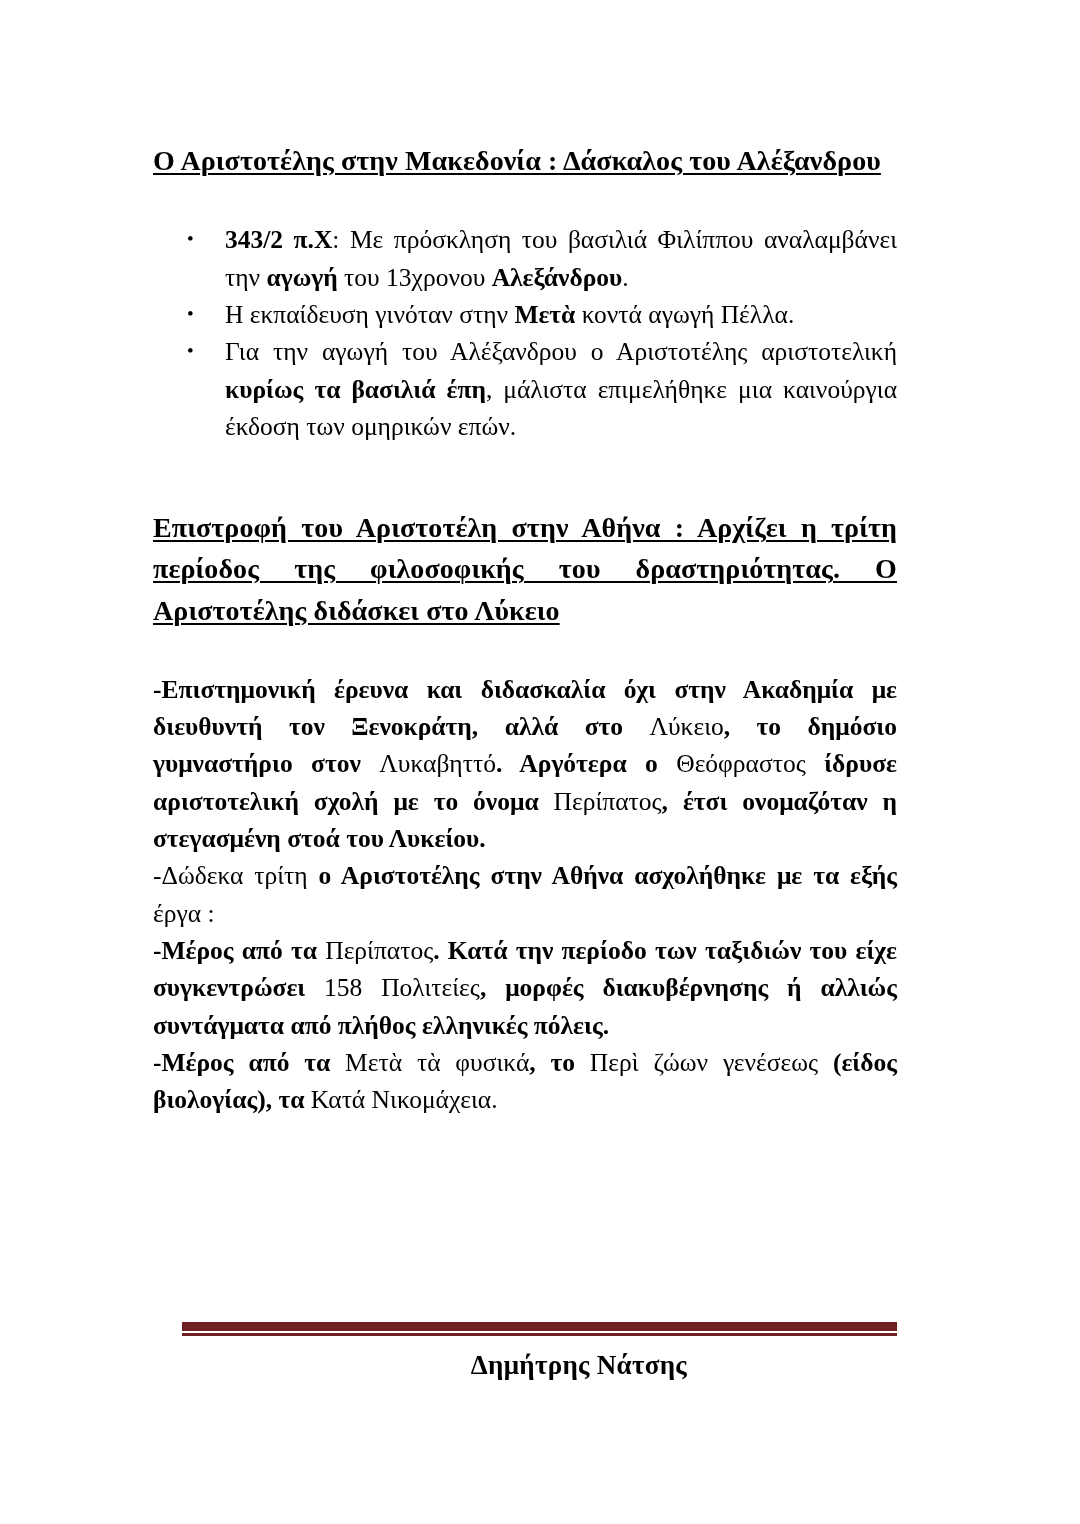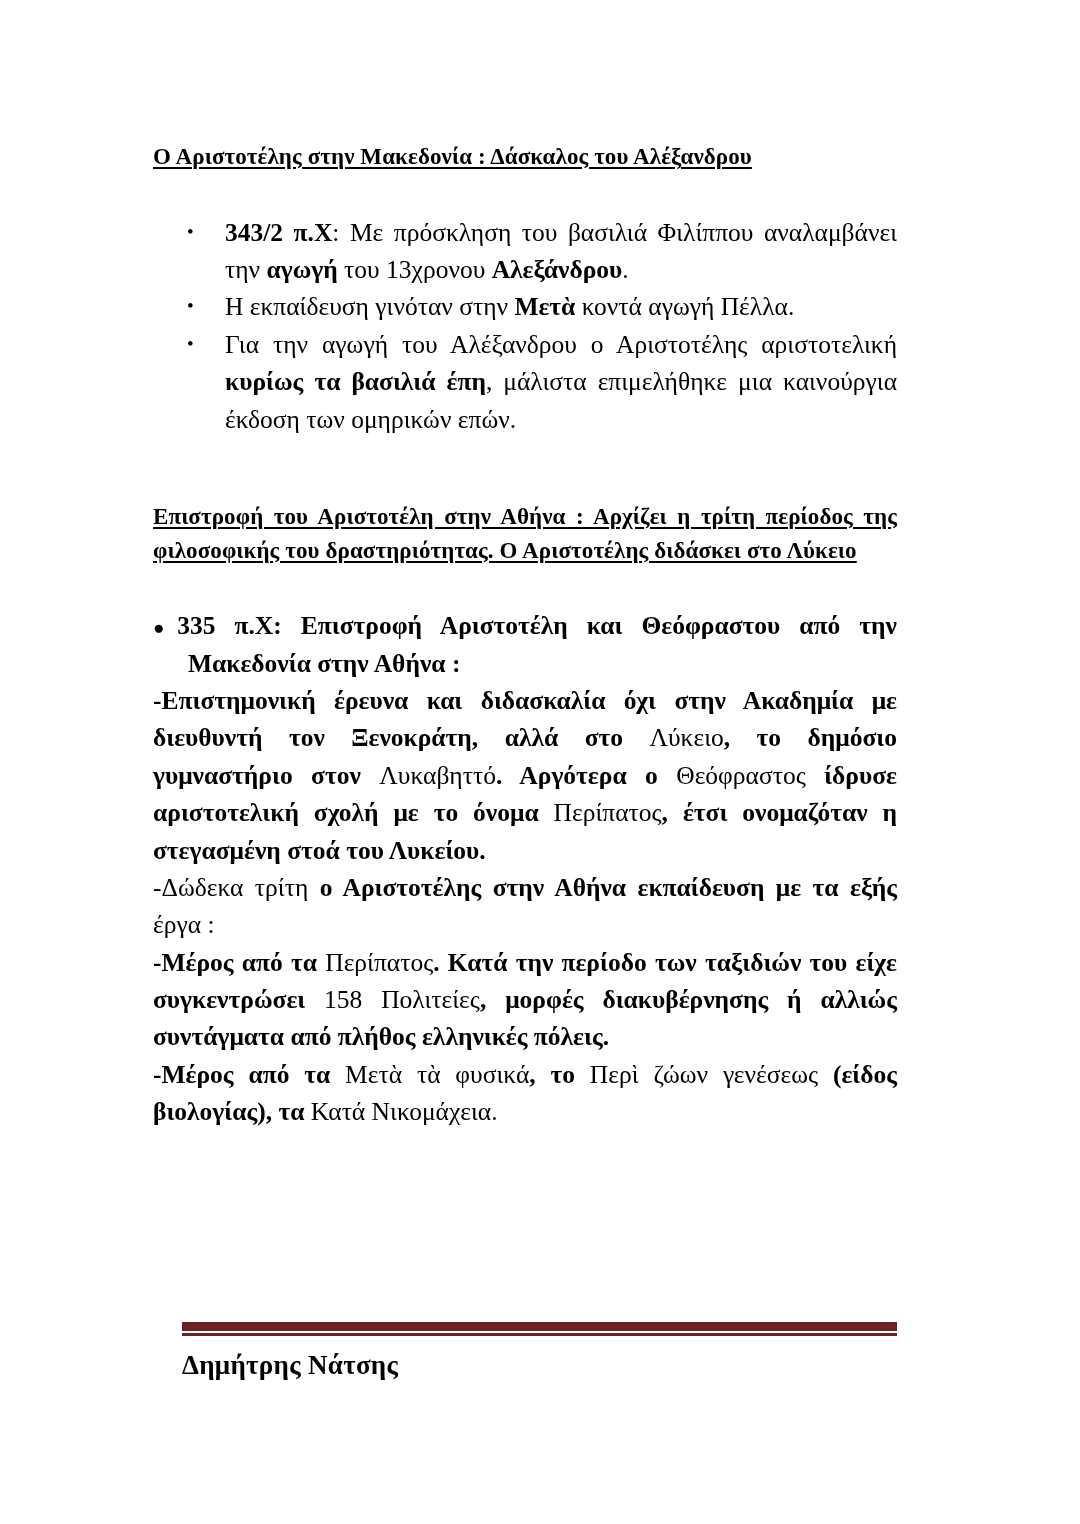--- a/index.html
+++ b/index.html
@@ -21,21 +21,21 @@
   }
   .content {
     position: absolute;
     left: 153px;
     top: 140px;
     width: 744px;
   }
 
   
   .doc-heading {
-    font-size: 23px;
+    font-size: 28px;
     font-weight: bold;
     line-height: 1.47;
     text-align: justify;
     text-align-last: left;
     margin: 0;
     letter-spacing: 0.1px;
   }
   .doc-heading .u {
     text-decoration: underline;
     text-underline-offset: 3px;
@@ -110,21 +110,21 @@
   .footer-rule-gap {
     height: 2px;
     background: #ffffff;
   }
   .footer-rule-thin {
     height: 3px;
     background: #6d2121;
   }
   .footer-name {
     margin-top: 14px;
-    text-align: left;
+    text-align: right;
     font-size: 27px;
     font-weight: bold;
     padding-right: 210px;
     letter-spacing: 0.3px;
   }
 </style>
 </head>
 <body>
 
 <div class="page">
@@ -155,30 +155,27 @@
     <div class="spacer-lg"></div>
 
     <h2 class="doc-heading">
       <span class="u">Επιστροφή του Αριστοτέλη στην Αθήνα : Αρχίζει η τρίτη περίοδος της φιλοσοφικής του δραστηριότητας. Ο Αριστοτέλης διδάσκει στο Λύκειο</span>
     </h2>
 
     <div class="spacer-md"></div>
 
     <div class="body-block">
 
-      <p class="body-line lead-in">
-        <span class="bullet-glyph-inline">●</span><span><span class="b">335 π.Χ: Επιστροφή Αριστοτέλη και Θεόφραστου από την Μακεδονία στην Αθήνα :</span></span>
-      </p>
 
       <p class="body-line">
         <span><span class="b">-Επιστημονική έρευνα και διδασκαλία όχι στην Ακαδημία με διευθυντή τον Ξενοκράτη, αλλά στο </span><span class="r">Λύκειο</span><span class="b">, το δημόσιο γυμναστήριο στον </span><span class="r">Λυκαβηττό</span><span class="b">. Αργότερα ο </span><span class="r">Θεόφραστος</span><span class="b"> ίδρυσε αριστοτελική σχολή με το όνομα </span><span class="r">Περίπατος</span><span class="b">, έτσι ονομαζόταν η στεγασμένη στοά του Λυκείου.</span></span>
       </p>
 
       <p class="body-line">
-        <span><span class="r">-Δώδεκα τρίτη </span><span class="b">ο Αριστοτέλης στην Αθήνα εκπαίδευση με τα εξής</span><span class="r"> έργα :</span></span>
+        <span><span class="r">-Δώδεκα τρίτη </span><span class="b">ο Αριστοτέλης στην Αθήνα ασχολήθηκε με τα εξής</span><span class="r"> έργα :</span></span>
       </p>
 
       <p class="body-line">
         <span><span class="b">-Μέρος από τα </span><span class="r">Περίπατος</span><span class="b">. Κατά την περίοδο των ταξιδιών του είχε συγκεντρώσει </span><span class="r">158 Πολιτείες</span><span class="b">, μορφές διακυβέρνησης ή αλλιώς συντάγματα από πλήθος ελληνικές πόλεις.</span></span>
       </p>
 
       <p class="body-line last">
         <span><span class="b">-Μέρος από τα </span><span class="r">Μετὰ τὰ φυσικά</span><span class="b">, το </span><span class="r">Περὶ ζώων γενέσεως</span><span class="b"> (είδος βιολογίας), τα </span><span class="r">Κατά Νικομάχεια.</span></span>
       </p>
 

